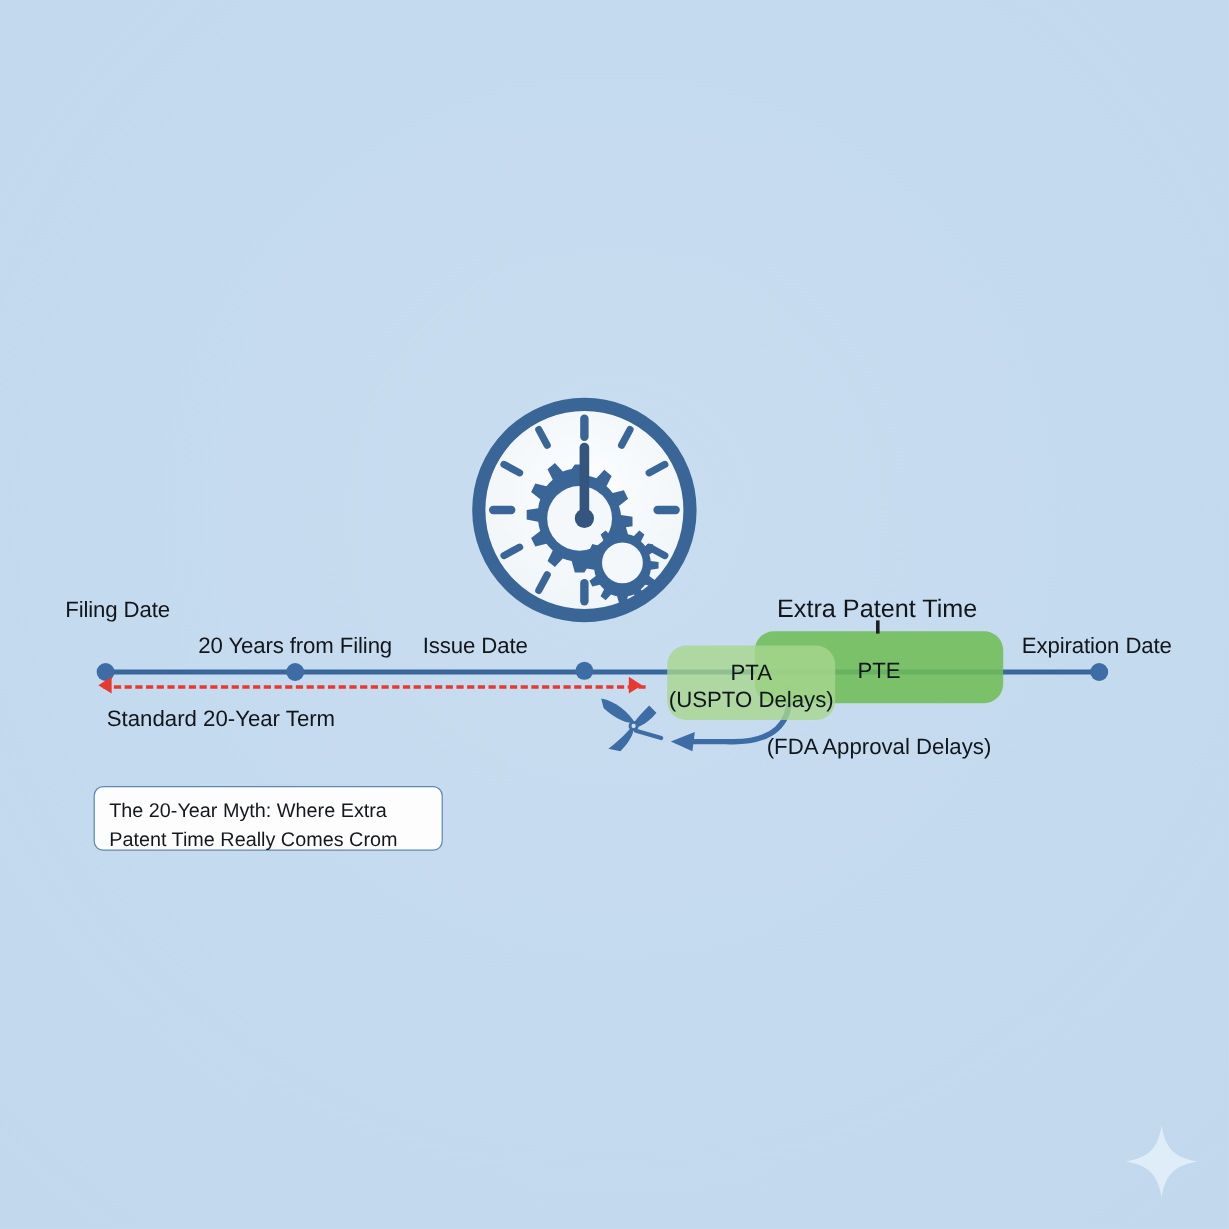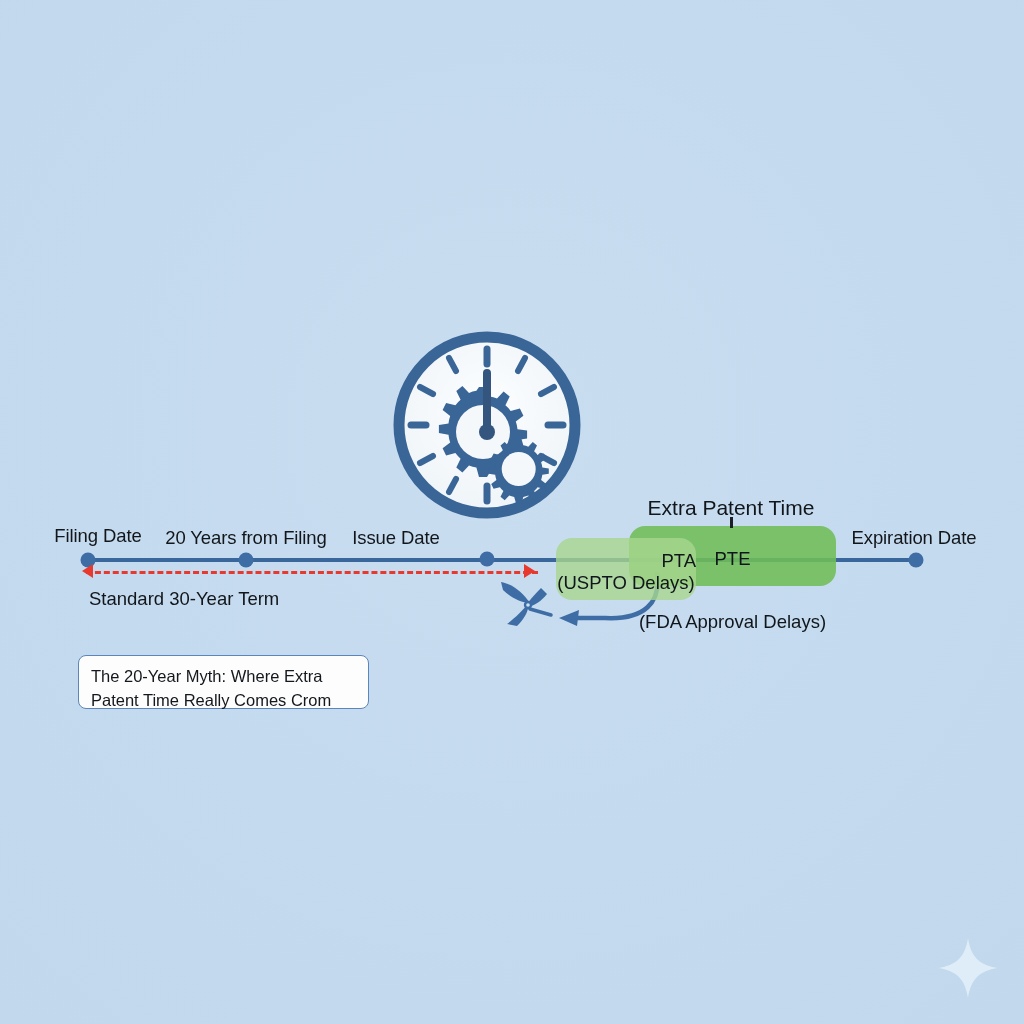--- a/index.html
+++ b/index.html
@@ -110,21 +110,21 @@
     white-space: nowrap;
   }
   #box-pta {
     left: 556px;
     top: 538px;
     width: 140px;
     height: 62px;
     background: rgba(167, 214, 142, 0.80);
     z-index: 4;
   }
-  #box-pta .ext-abbr { top: 12px; text-align: right; }
+  #box-pta .ext-abbr { top: 12px; }
   #box-pta .ext-sub  { top: 34px; }
   #box-pte {
     left: 629px;
     top: 526px;
     width: 207px;
     height: 60px;
     background: rgba(112, 189, 87, 0.88);
     z-index: 3;
   }
   #box-pte .ext-abbr { top: 22px; }
@@ -269,29 +269,29 @@
     </svg>
   </div>
 
   <div class="axis-line"></div>
 
   <div class="node-dot" style="left:88px;  top:560px;"></div>
   <div class="node-dot" style="left:246px; top:560px;"></div>
   <div class="node-dot" style="left:487px; top:559px;"></div>
   <div class="node-dot" style="left:916px; top:560px;"></div>
 
-  <div class="node-label" style="left:98px;  top:525px;">Filing Date</div>
+  <div class="node-label" style="left:98px;  top:497px;">Filing Date</div>
   <div class="node-label" style="left:246px; top:527px;">20 Years from Filing</div>
   <div class="node-label" style="left:396px; top:527px;">Issue Date</div>
   <div class="node-label" style="left:914px; top:527px;">Expiration Date</div>
 
   <div class="span-red"></div>
   <div class="arrow-head left"></div>
   <div class="arrow-head right"></div>
-  <div class="span-caption">Standard 30-Year Term</div>
+  <div class="span-caption">Standard 20-Year Term</div>
 
   <div class="extra-label">Extra Patent Time</div>
   <div class="extra-tick"></div>
 
   <div class="ext-box" id="box-pte">
     <div class="ext-abbr">PTE</div>
     <div class="ext-sub">(FDA Approval Delays)</div>
   </div>
 
   <div class="ext-box" id="box-pta">

